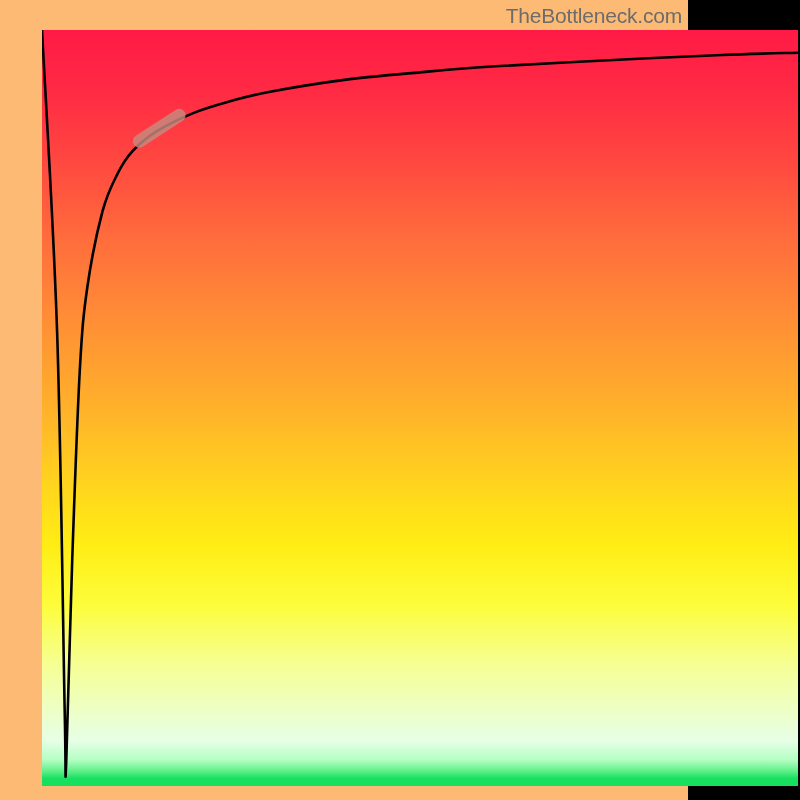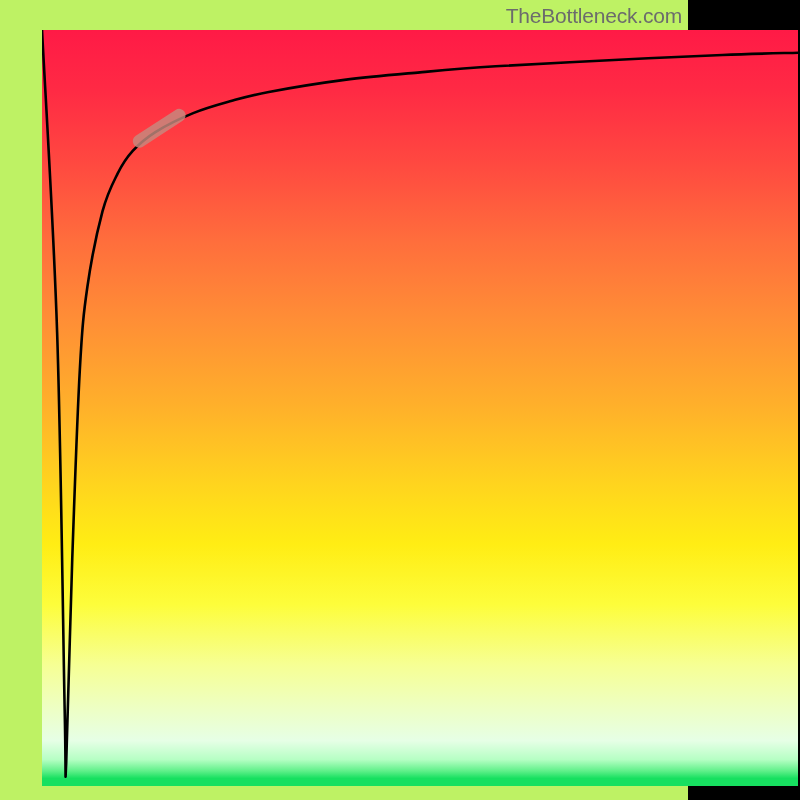--- a/index.html
+++ b/index.html
@@ -8,21 +8,21 @@
     width: 800px;
     height: 800px;
     background: #000;
     font-family: Arial, Helvetica, sans-serif;
     overflow: hidden;
   }
   .frame {
     position: relative;
     width: 688px;
     height: 800px;
-    background: #bef264;
+    background: #fdba74;
   }
   .plot-area {
     position: absolute;
     left: 42px;
     top: 30px;
     width: 756px;
     height: 756px;
     overflow: hidden;
   }
   .gradient {

